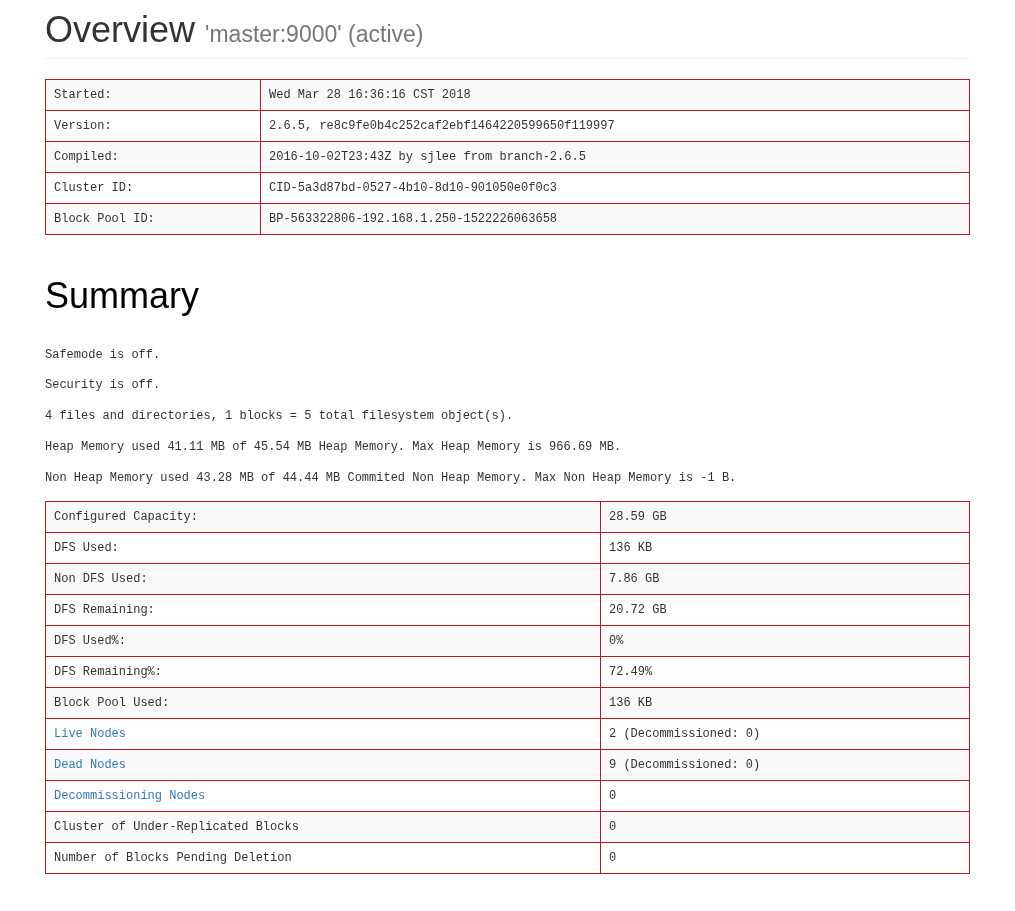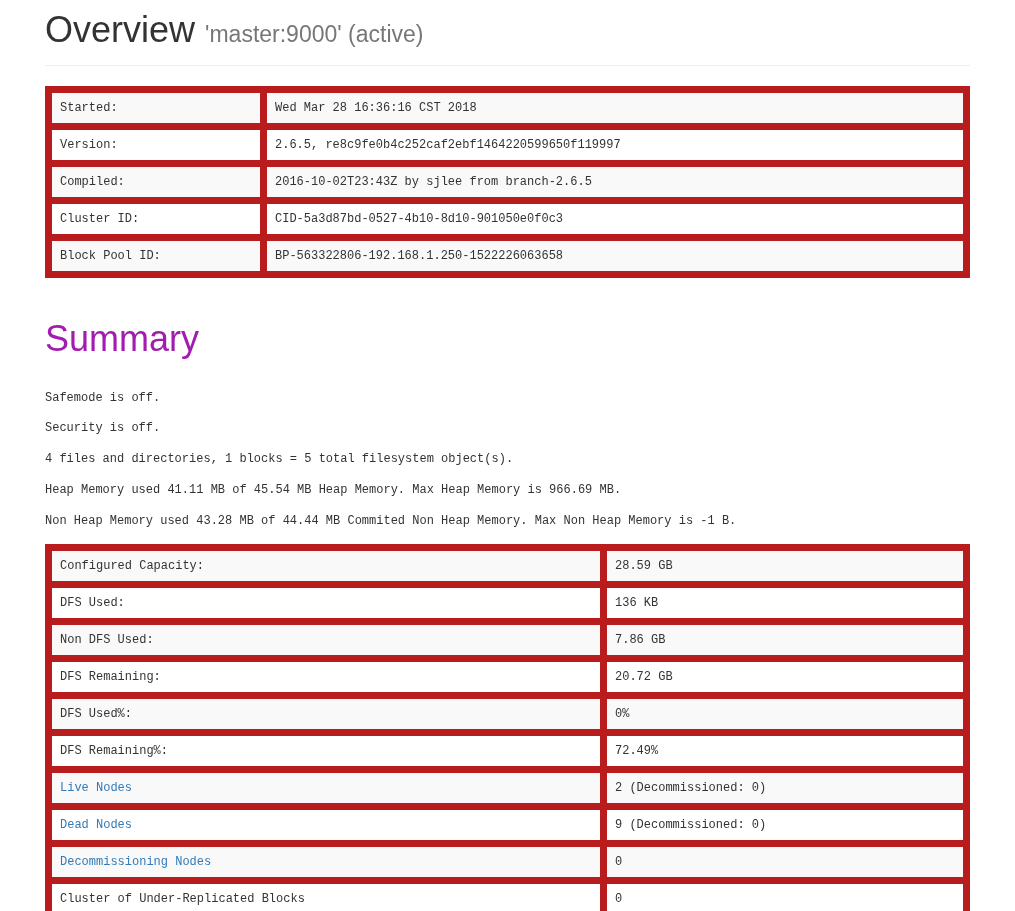--- a/index.html
+++ b/index.html
@@ -5,51 +5,51 @@
     * { box-sizing: border-box; }
     body {
       margin: 0;
       padding: 10px 45px 20px;
       width: 1015px;
       font-family: "Helvetica Neue", Helvetica, Arial, sans-serif;
       color: #333;
       font-size: 14px;
     }
     .page-header {
-      padding-bottom: 15px;
+      padding-bottom: 8px;
       border-bottom: 1px solid #eee;
       margin-bottom: 20px;
     }
     .page-header h1 {
       margin: 0;
       font-size: 36px;
       font-weight: 500;
       color: #333;
       line-height: 1.1;
     }
     .page-header h1 .sub {
       font-size: 23px;
       color: #777;
       font-weight: 400;
     }
     h2.section {
       font-size: 36px;
       font-weight: 500;
-      color: #a21caf;
+      color: #000000;
       margin: 40px 0 30px;
     }
     table.meta, table.summary {
       width: 100%;
       border-collapse: collapse;
       border: 1px solid #ddd;
       margin-bottom: 20px;
     }
     table.meta td, table.summary td {
       padding: 8px;
-      border: 7px solid #b91c1c;
+      border: 1px solid #b91c1c;
       font-family: Menlo, Monaco, Consolas, "Courier New", monospace;
       font-size: 12px;
       color: #333;
       vertical-align: top;
     }
     table.meta tr td:first-child {
       width: 215px;
       background: #f9f9f9;
     }
     table.meta tr:nth-child(even) td:first-child {
@@ -138,20 +138,24 @@
       </tr>
       <tr>
         <td>DFS Used%:</td>
         <td>0%</td>
       </tr>
       <tr>
         <td>DFS Remaining%:</td>
         <td>72.49%</td>
       </tr>
       <tr>
+        <td>Block Pool Used:</td>
+        <td>136 KB</td>
+      </tr>
+      <tr>
         <td><a class="link" href="#">Live Nodes</a></td>
         <td>2 (Decommissioned: 0)</td>
       </tr>
       <tr>
         <td><a class="link" href="#">Dead Nodes</a></td>
         <td>9 (Decommissioned: 0)</td>
       </tr>
       <tr>
         <td><a class="link" href="#">Decommissioning Nodes</a></td>
         <td>0</td>

